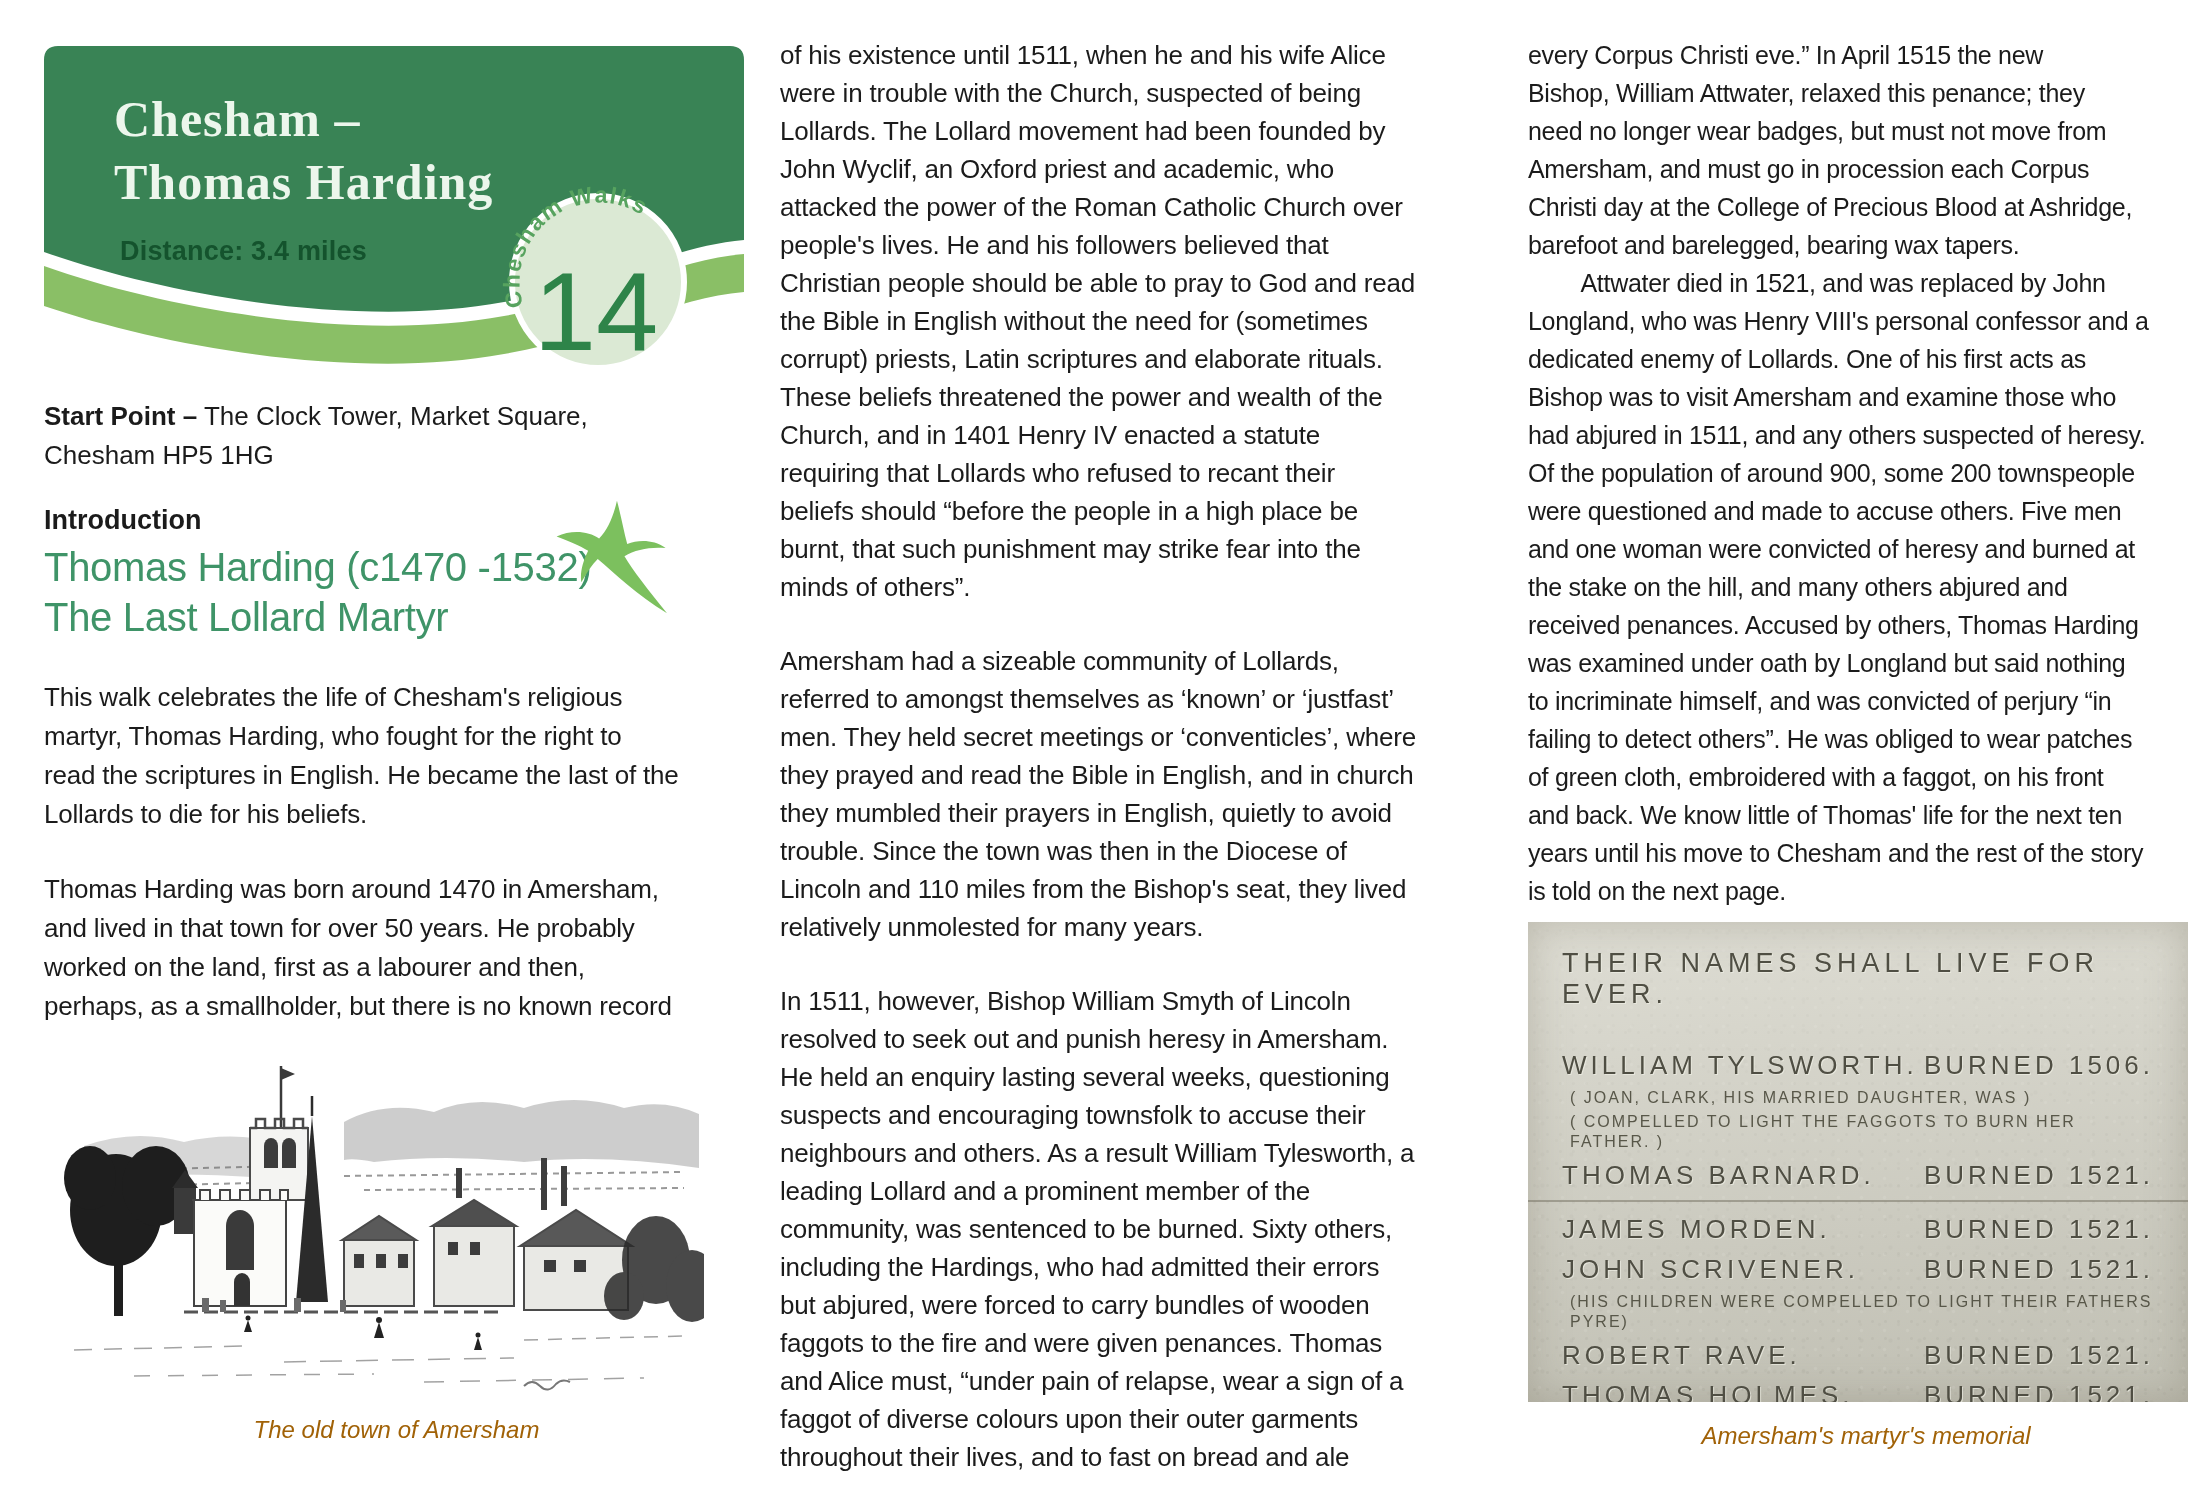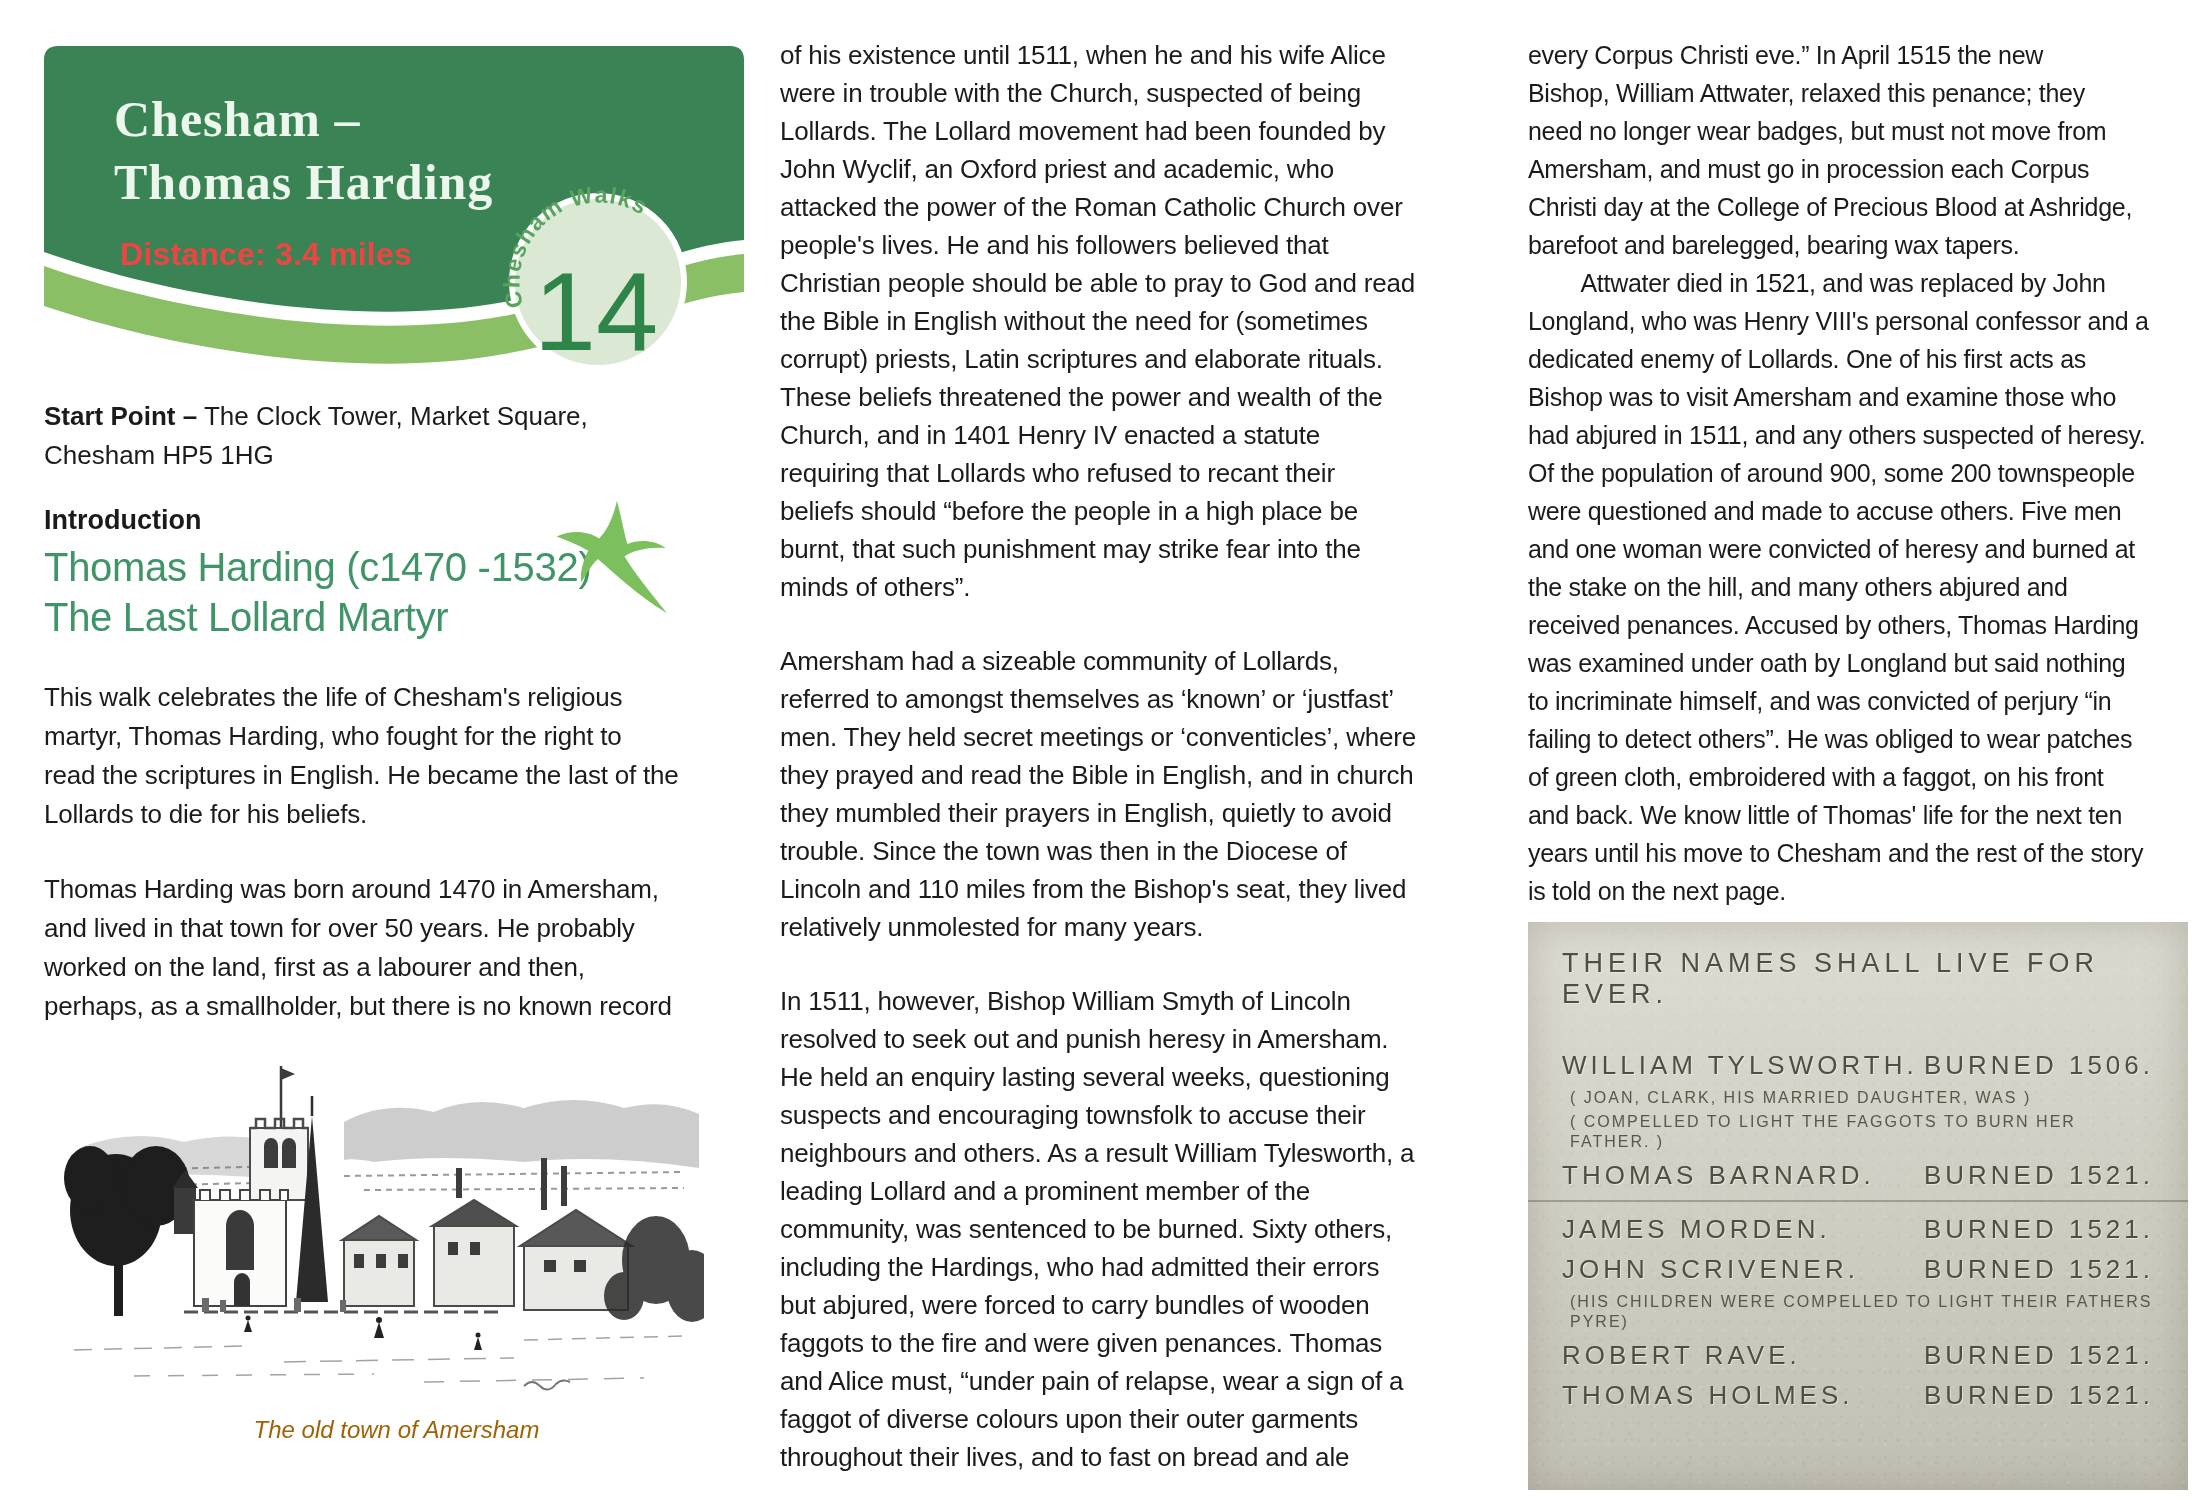--- a/index.html
+++ b/index.html
@@ -31,41 +31,41 @@
   .card{position:relative;width:700px;height:332px;}
   .card svg{display:block;}
   .card-title{
     position:absolute;left:70px;top:42px;
     font-family:"Liberation Serif", serif;font-weight:bold;
     font-size:50px;line-height:63px;letter-spacing:1px;color:#ECF6EC;
     white-space:pre-line;
   }
   .card-distance{
     position:absolute;left:76px;top:190px;
-    font-size:32px;font-weight:bold;color:#ef4444;letter-spacing:0.2px;
+    font-size:27px;font-weight:bold;color:#14532d;letter-spacing:0.2px;
   }
 
   .startpoint{margin-top:19px;font-size:26px;line-height:39px;white-space:pre-line;}
   .startpoint strong{font-weight:bold;}
   .intro-label{margin:30px 0 0 0;font-size:27px;font-weight:bold;}
   .green-heading{
     margin:6px 0 0 0;font-size:40px;line-height:50px;font-weight:normal;
     color:var(--heading-green);white-space:pre-line;letter-spacing:-0.3px;
   }
   .bird{position:absolute;left:505px;top:452px;width:140px;height:120px;}
 
   figure{margin:24px 0 0 0;padding:0;}
   .engraving{display:block;width:660px;height:350px;}
   .caption{
     margin-top:16px;text-align:center;font-style:italic;font-size:24px;color:#a16207;
   }
 
   
   .memorial{
-    margin-top:12px;width:660px;height:568px;padding:26px 34px 18px 34px;
+    margin-top:12px;width:660px;height:480px;padding:26px 34px 18px 34px;
     background-color:#c9c8bc;
     background-image:
       linear-gradient(175deg, rgba(224,223,214,.9), rgba(189,188,176,.75)),
       radial-gradient(circle, rgba(90,90,78,.28) 1px, transparent 2px),
       radial-gradient(circle, rgba(110,108,94,.22) 1px, transparent 2.2px),
       radial-gradient(circle, rgba(245,245,236,.55) 1.2px, transparent 2.2px),
       radial-gradient(circle, rgba(70,70,60,.18) 1.5px, transparent 2.6px);
     background-size:100% 100%, 13px 17px, 19px 23px, 23px 19px, 29px 31px;
     color:#4F4E43;overflow:hidden;
     box-shadow:inset 0 0 40px rgba(120,115,98,.35);

